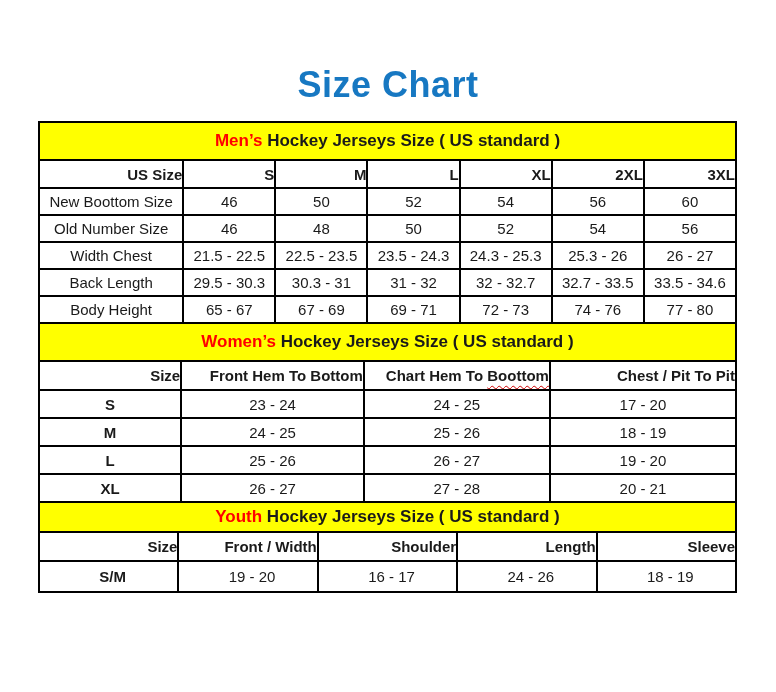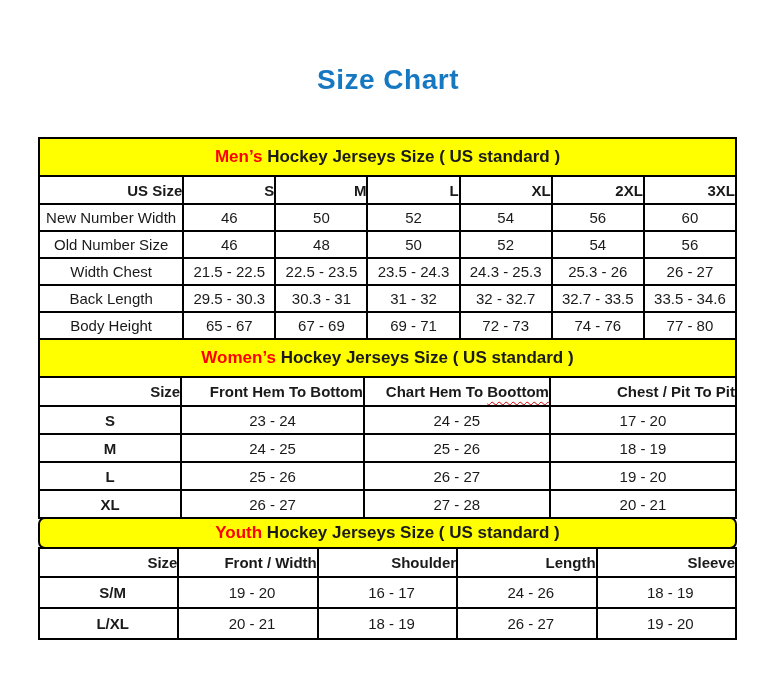--- a/index.html
+++ b/index.html
@@ -9,41 +9,41 @@
     --border:#000000;
     --text:#1a1a1a;
     --squiggle:#cc0000;
   }
   *{margin:0;padding:0;box-sizing:border-box;}
   html,body{width:776px;height:692px;background:#ffffff;overflow:hidden;}
   body{font-family:"Liberation Sans","DejaVu Sans",sans-serif;color:var(--text);}
   .page-title{
     padding-top:64px;
     text-align:center;
-    font-size:28px;
+    font-size:36px;
     font-weight:bold;
     color:var(--title-blue);
     letter-spacing:0.5px;
   }
   .chart-wrap{
     position:absolute;
     left:38px;
-    top:137px;
+    top:121px;
     width:699px;
   }
   .band{
     border:2px solid var(--border);
     background:var(--band-bg);
     text-align:center;
     font-weight:bold;
     font-size:17px;
     color:var(--text);
   }
   .band-mens,.band-womens{height:40px;line-height:36px;}
-  .band-youth{height:32px;line-height:28px;border-radius:7px;}
+  .band-youth{height:32px;line-height:28px;}
   .band .red{color:var(--accent-red);}
   section{margin-top:-2px;}
   section:first-child{margin-top:0;}
   table{
     width:100%;
     border-collapse:collapse;
     table-layout:fixed;
     margin-top:-2px;
   }
   th,td{
@@ -92,21 +92,21 @@
             <th>S</th>
             <th>M</th>
             <th>L</th>
             <th>XL</th>
             <th>2XL</th>
             <th>3XL</th>
           </tr>
         </thead>
         <tbody>
           <tr>
-            <td>New Number Width</td>
+            <td>New Boottom Size</td>
             <td>46</td>
             <td>50</td>
             <td>52</td>
             <td>54</td>
             <td>56</td>
             <td>60</td>
           </tr>
           <tr>
             <td>Old Number Size</td>
             <td>46</td>
@@ -204,24 +204,17 @@
           </tr>
         </thead>
         <tbody>
           <tr>
             <td class="bold-label">S/M</td>
             <td>19 - 20</td>
             <td>16 - 17</td>
             <td>24 - 26</td>
             <td>18 - 19</td>
           </tr>
-          <tr>
-            <td class="bold-label">L/XL</td>
-            <td>20 - 21</td>
-            <td>18 - 19</td>
-            <td>26 - 27</td>
-            <td>19 - 20</td>
-          </tr>
         </tbody>
       </table>
   </section>
 
 </div>
 
 </body></html>

